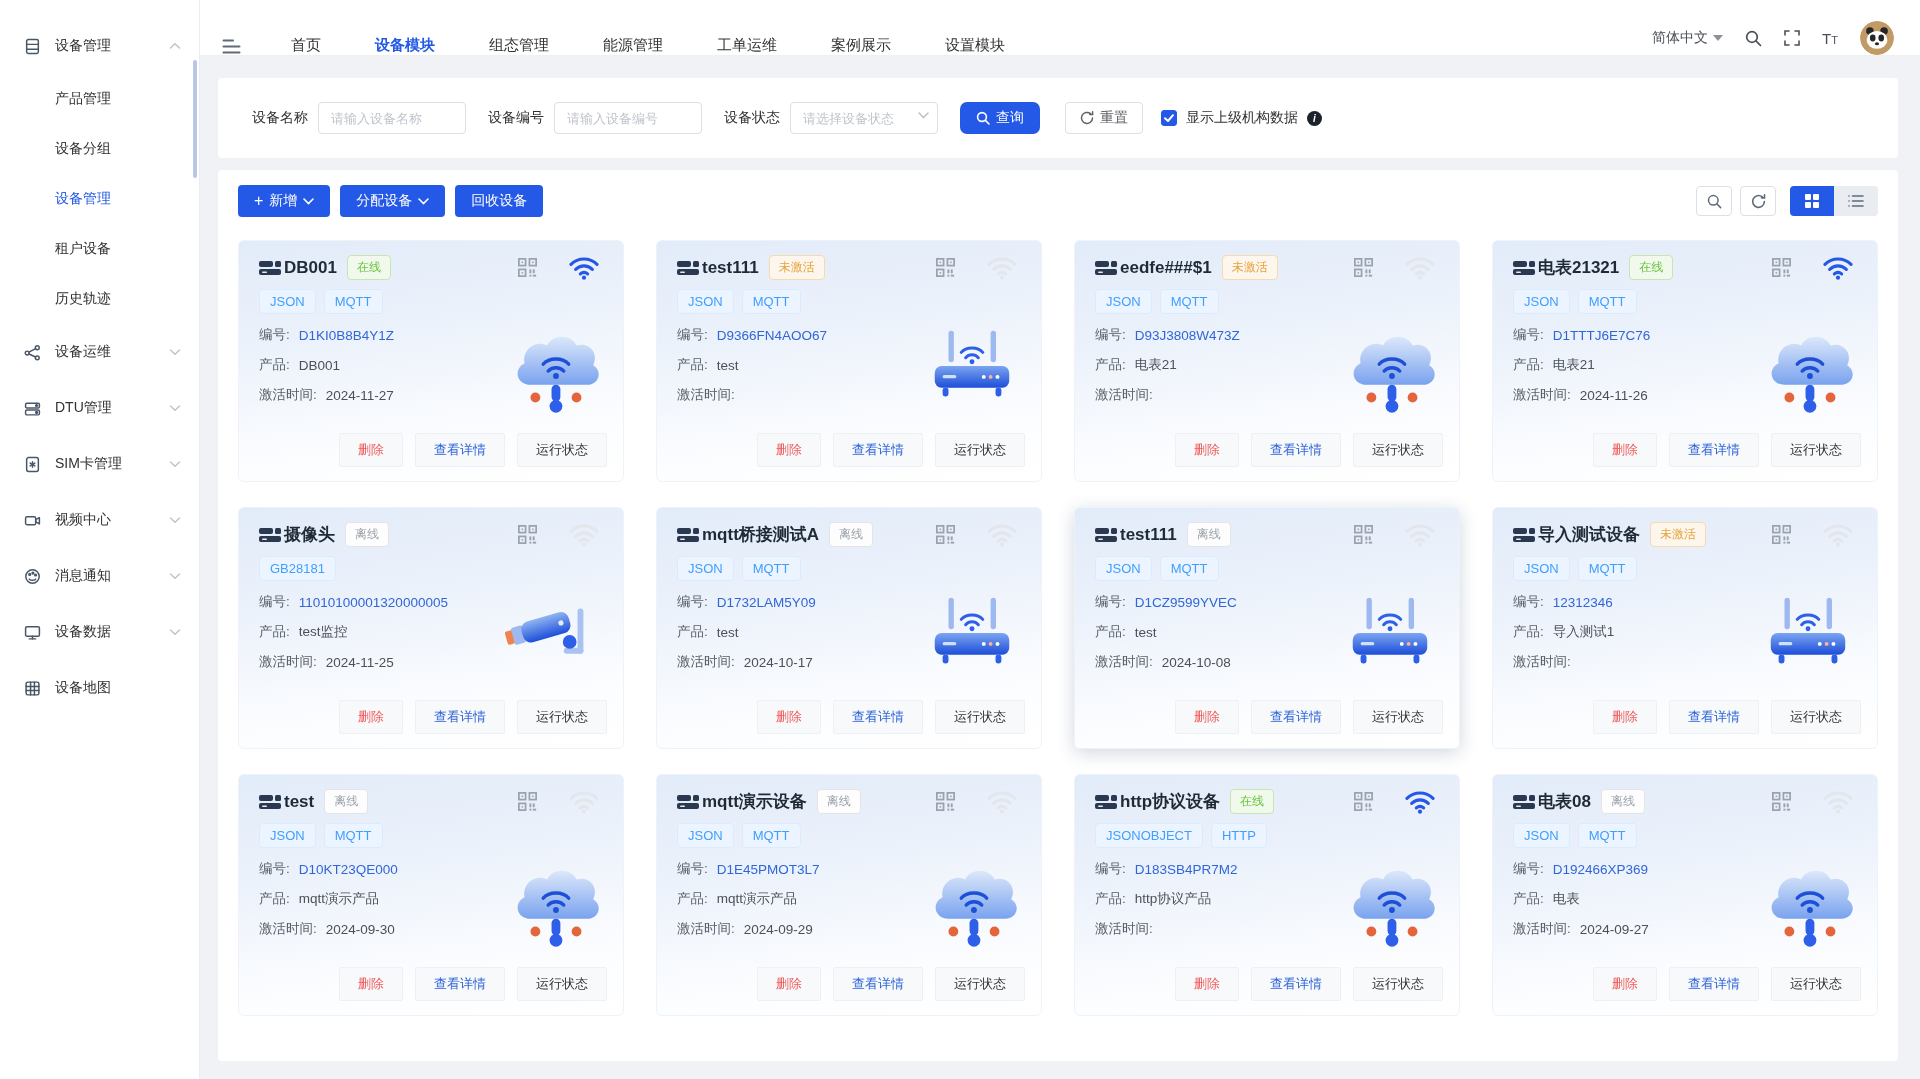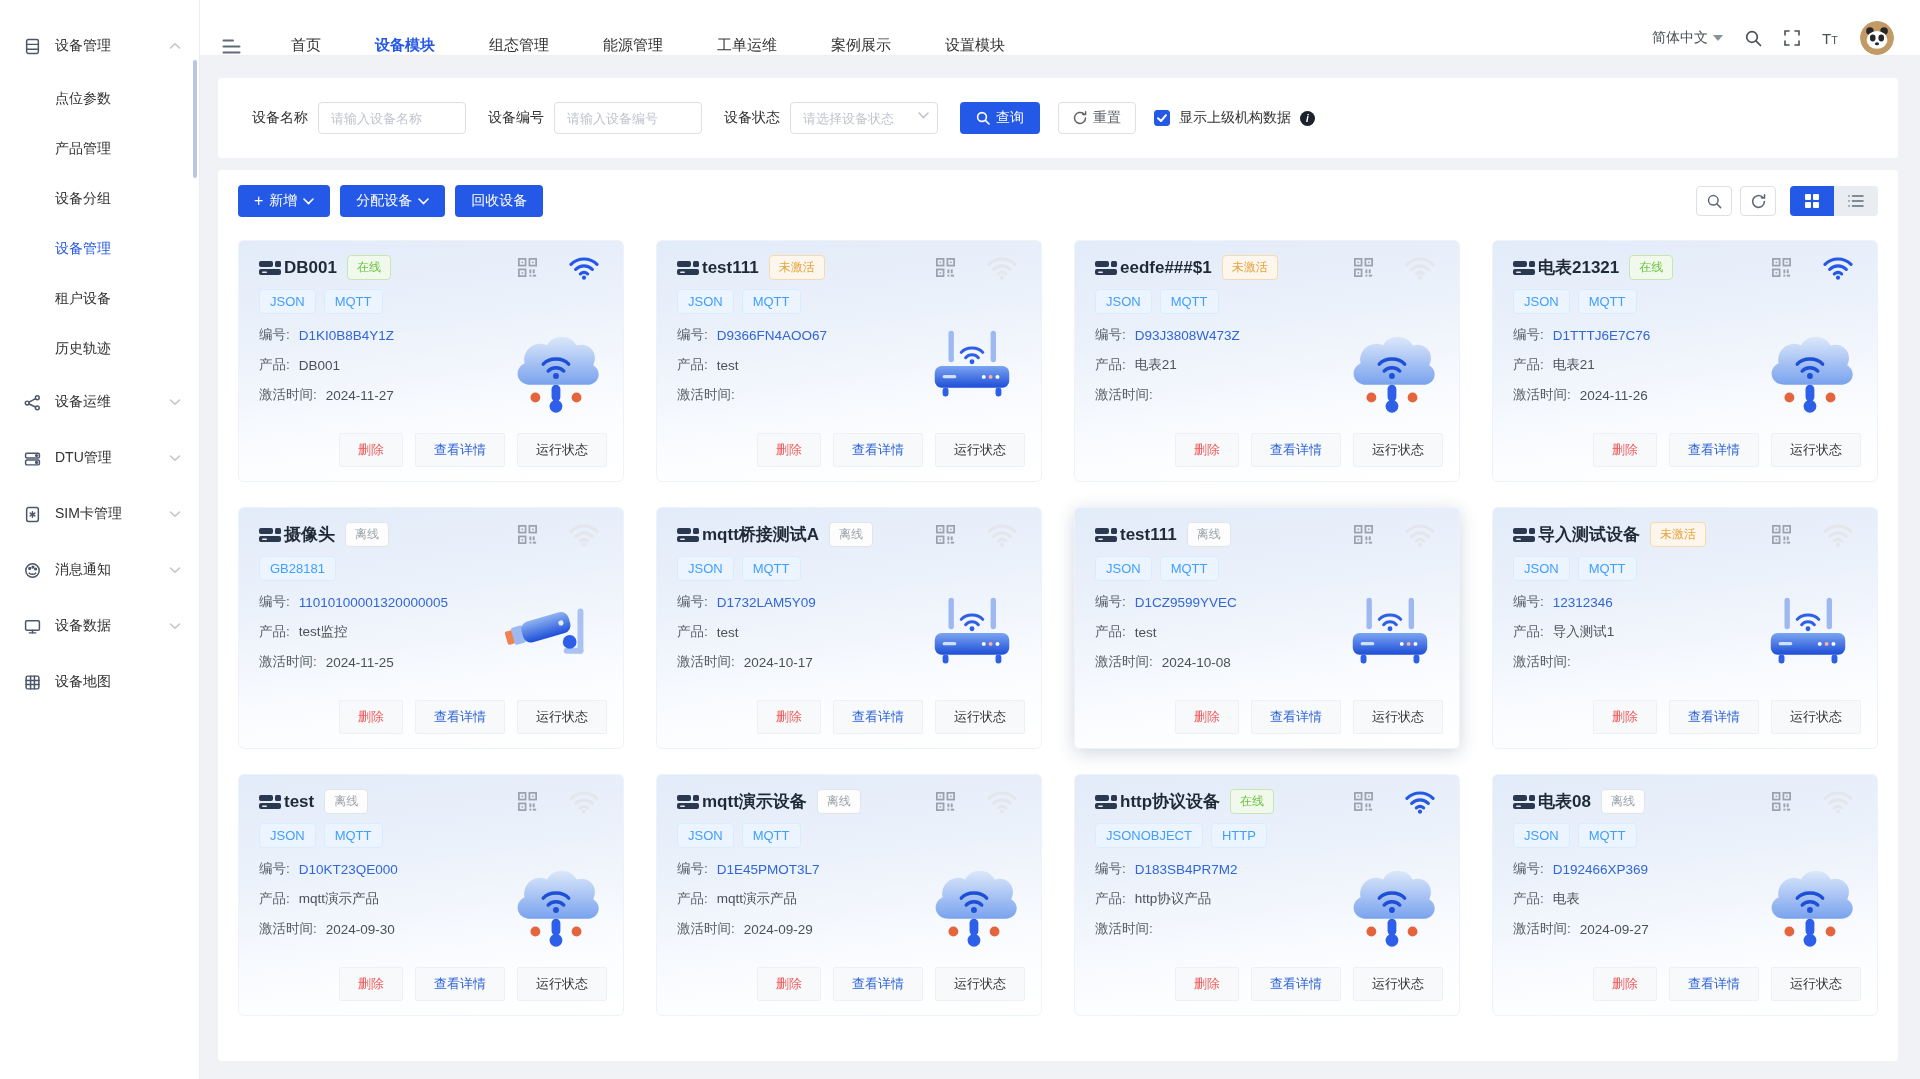--- a/index.html
+++ b/index.html
@@ -108,21 +108,20 @@
               <line x1="2.5" y1="10.5" x2="13.5" y2="10.5"></line>
             </svg>
           </span>
           <span>设备管理</span>
           <span class="chev">
             <svg width="12" height="8" viewBox="0 0 12 8" fill="none" stroke="currentColor" stroke-width="1.5" stroke-linecap="round">
               <path d="M1.5 6 L6 1.8 L10.5 6"></path>
             </svg>
           </span>
         </div>
-        <div class="sub-item">点位参数</div>
         <div class="sub-item">产品管理</div>
         <div class="sub-item">设备分组</div>
         <div class="sub-item active">设备管理</div>
         <div class="sub-item">租户设备</div>
         <div class="sub-item">历史轨迹</div>
         <div class="menu-row">
           <span class="mi">
             <svg width="17" height="17" viewBox="0 0 16 16" fill="none" stroke="currentColor" stroke-width="1.4" stroke-linecap="round" stroke-linejoin="round">
               <circle cx="3" cy="8.5" r="1.8"></circle>
               <circle cx="12.5" cy="3.5" r="1.8"></circle>
@@ -157,20 +156,34 @@
         <div class="menu-row">
           <span class="mi">
             <svg width="17" height="17" viewBox="0 0 16 16" fill="none" stroke="currentColor" stroke-width="1.4" stroke-linecap="round" stroke-linejoin="round">
               <rect x="2.5" y="1.5" width="11" height="13" rx="1.8"></rect>
               <line x1="8" y1="5.5" x2="8" y2="10.5"></line>
               <line x1="5.8" y1="6.7" x2="10.2" y2="9.3"></line>
               <line x1="10.2" y1="6.7" x2="5.8" y2="9.3"></line>
             </svg>
           </span>
           <span>SIM卡管理</span>
+          <span class="chev">
+            <svg width="12" height="8" viewBox="0 0 12 8" fill="none" stroke="currentColor" stroke-width="1.5" stroke-linecap="round">
+              <path d="M1.5 2 L6 6.2 L10.5 2"></path>
+            </svg>
+          </span>
+        </div>
+        <div class="menu-row">
+          <span class="mi">
+            <svg width="17" height="17" viewBox="0 0 16 16" fill="none" stroke="currentColor" stroke-width="1.4" stroke-linecap="round" stroke-linejoin="round">
+              <rect x="1.5" y="4.5" width="9.5" height="7.5" rx="1.5"></rect>
+              <path d="M11 7.2 L14.5 5.2 V11.2 L11 9.2 Z"></path>
+            </svg>
+          </span>
+          <span>视频中心</span>
           <span class="chev">
             <svg width="12" height="8" viewBox="0 0 12 8" fill="none" stroke="currentColor" stroke-width="1.5" stroke-linecap="round">
               <path d="M1.5 2 L6 6.2 L10.5 2"></path>
             </svg>
           </span>
         </div>
         <div class="menu-row">
           <span class="mi">
             <svg width="17" height="17" viewBox="0 0 16 16" fill="none" stroke="currentColor" stroke-width="1.4" stroke-linecap="round" stroke-linejoin="round">
               <circle cx="8" cy="8" r="6.3"></circle>
@@ -286,21 +299,21 @@
         </div>
         <div class="f-group">
           <span class="f-label">设备状态</span>
           <span class="f-select">
             <input class="f-input" readonly="" placeholder="请选择设备状态" style="">
             <svg class="sel-chev" width="11" height="7" viewBox="0 0 11 7" fill="none" stroke="currentColor" stroke-width="1.6" stroke-linecap="round">
                 <path d="M1 1 L5.5 5.5 L10 1"></path>
               </svg>
           </span>
         </div>
-        <button class="btn btn-primary" style="margin-right:18px;">
+        <button class="btn btn-primary" style="margin-right:25px;border-radius:7px;">
           <svg width="14" height="14" viewBox="0 0 14 14" fill="none" stroke="#fff" stroke-width="1.6" stroke-linecap="round">
               <circle cx="6" cy="6" r="4.4"></circle>
               <line x1="9.4" y1="9.4" x2="13" y2="13"></line>
             </svg>
           <span>查询</span>
         </button>
         <button class="btn btn-plain">
           <svg width="14" height="14" viewBox="0 0 14 14" fill="none" stroke="currentColor" stroke-width="1.5" stroke-linecap="round">
               <path d="M12.5 7 a5.5 5.5 0 1 1 -2 -4.3"></path>
               <path d="M12.6 0.8 V3.6 H9.8"></path>

